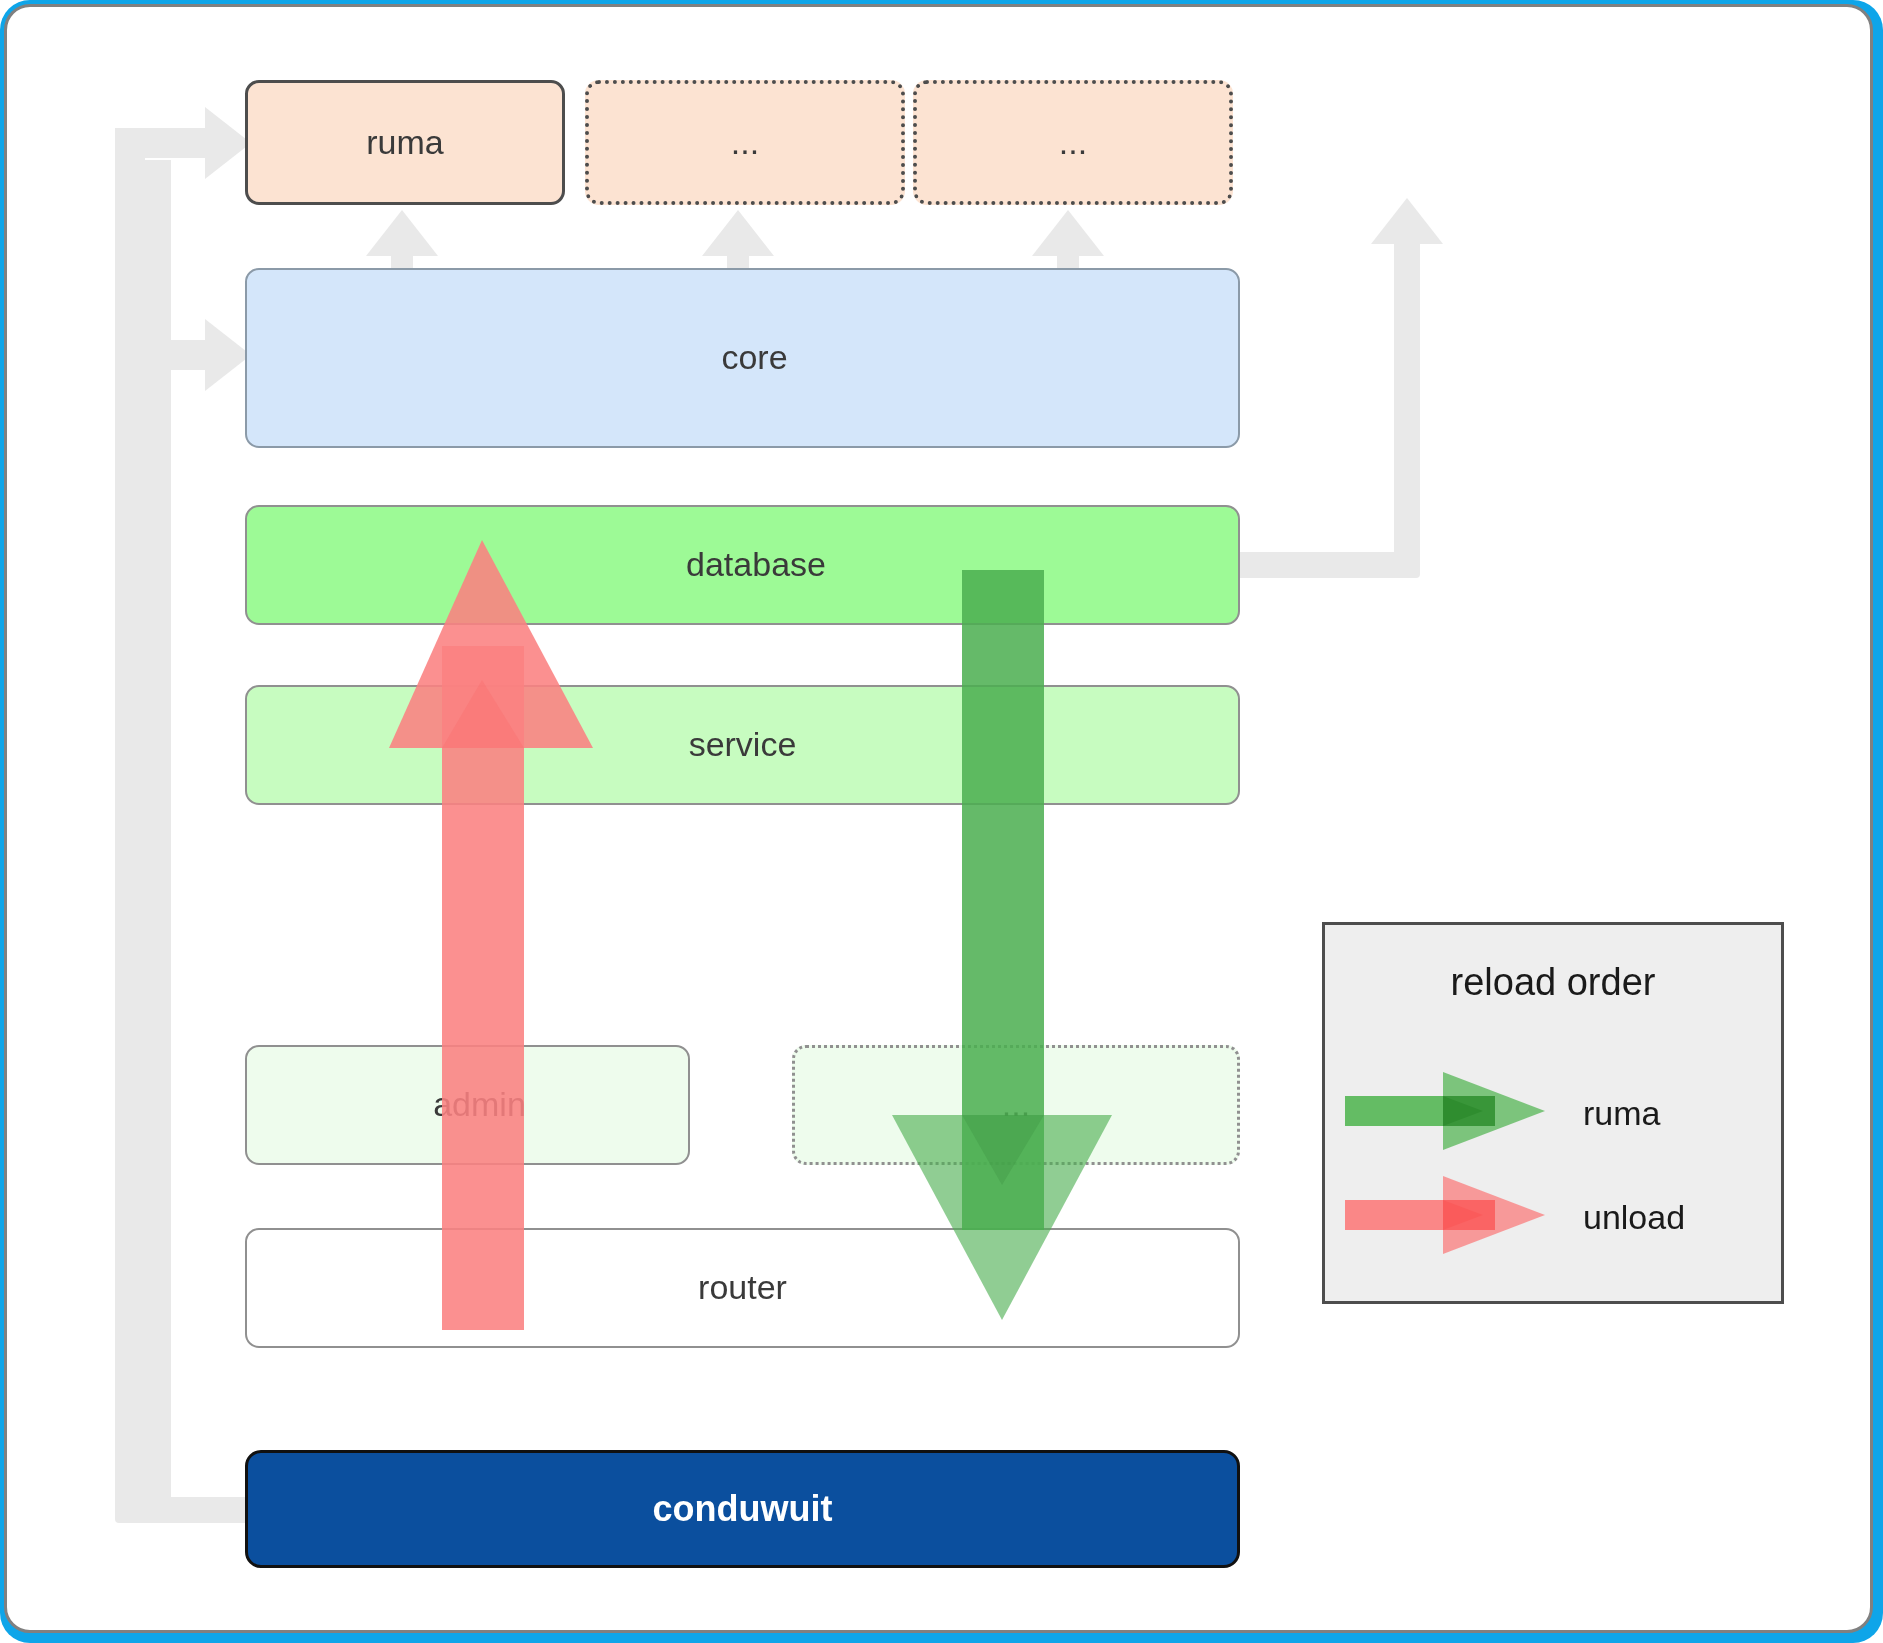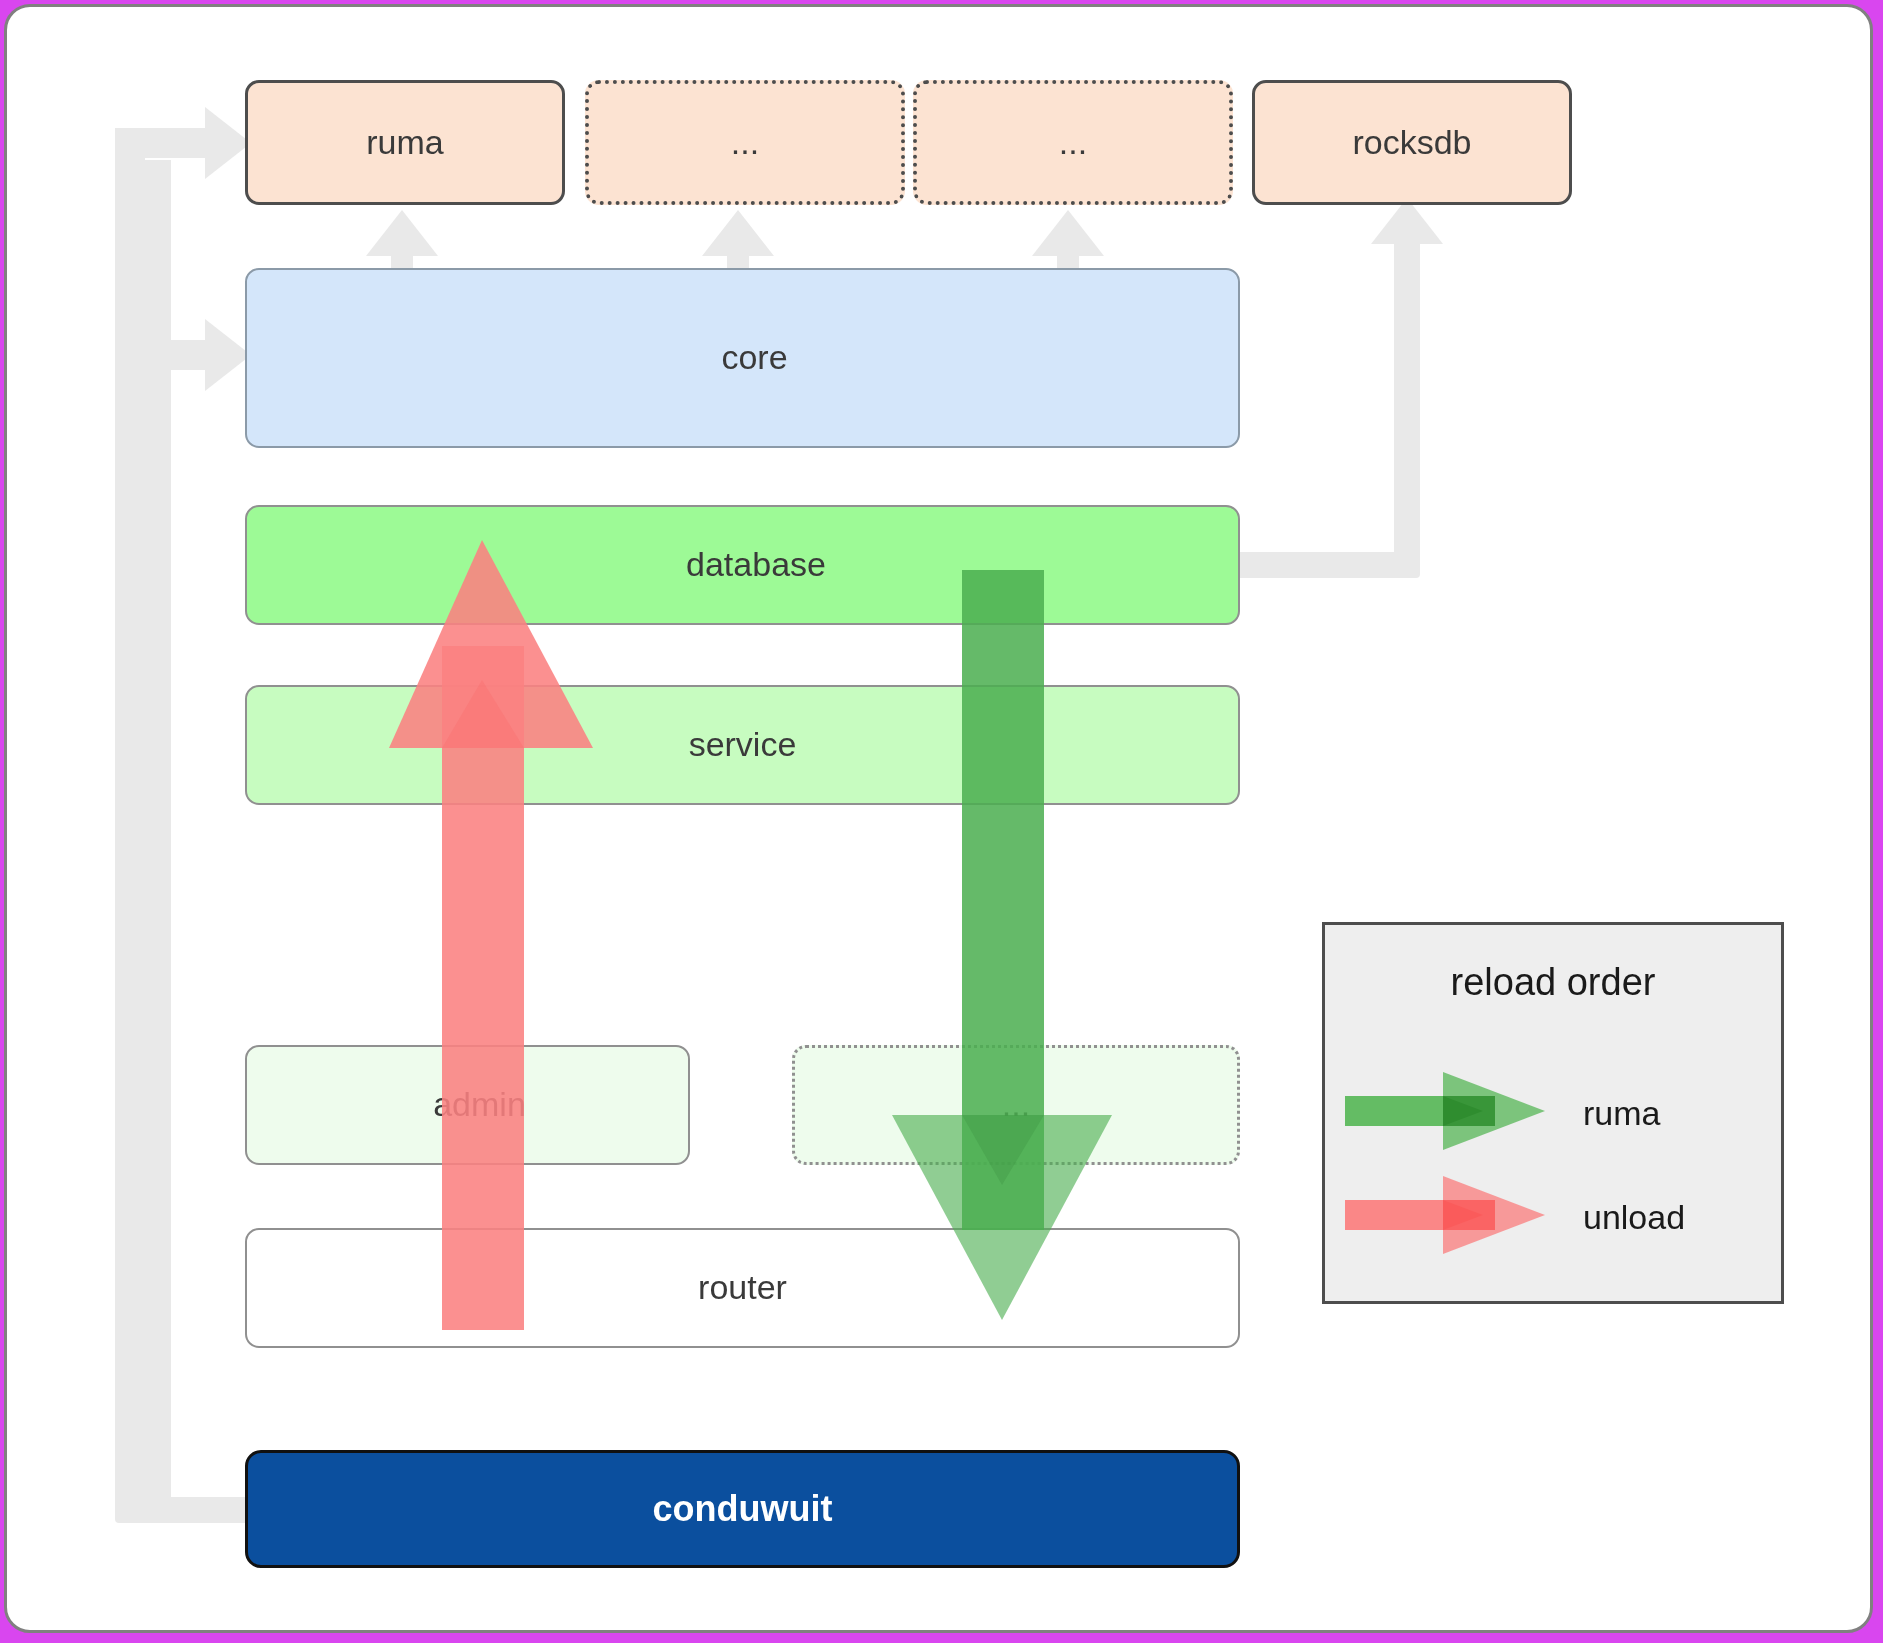--- a/index.html
+++ b/index.html
@@ -8,22 +8,23 @@
     padding: 0;
     background: #ffffff;
   }
   body {
     font-family: "Liberation Sans", sans-serif;
   }
   #canvas {
     position: relative;
     width: 1883px;
     height: 1643px;
-    background: #d946ef;
+    background: #0ea5e9;
     overflow: hidden;
+    border-radius: 30px;
   }
   
   #outer-frame {
     position: absolute;
     left: 4px;
     top: 4px;
     width: 1869px;
     height: 1629px;
     border: 3px solid #808080;
     border-radius: 26px;
@@ -187,23 +188,20 @@
   </div>
 
   <div class="node dep dotted" style="left:585px; top:80px; width:320px; height:125px;">
     <span>...</span>
   </div>
 
   <div class="node dep dotted" style="left:913px; top:80px; width:320px; height:125px;">
     <span>...</span>
   </div>
 
-  <div class="node dep" style="left:1252px; top:80px; width:320px; height:125px;">
-    <span>rocksdb</span>
-  </div>
 
   <div class="node" id="node-core" style="left:245px; top:268px; width:995px; height:180px;padding-left:24px;">
     <span>core</span>
   </div>
 
   <div class="node crate" id="node-database" style="left:245px; top:505px; width:995px; height:120px;">
     <span>database</span>
   </div>
 
   <div class="node crate" id="node-service" style="left:245px; top:685px; width:995px; height:120px;">

